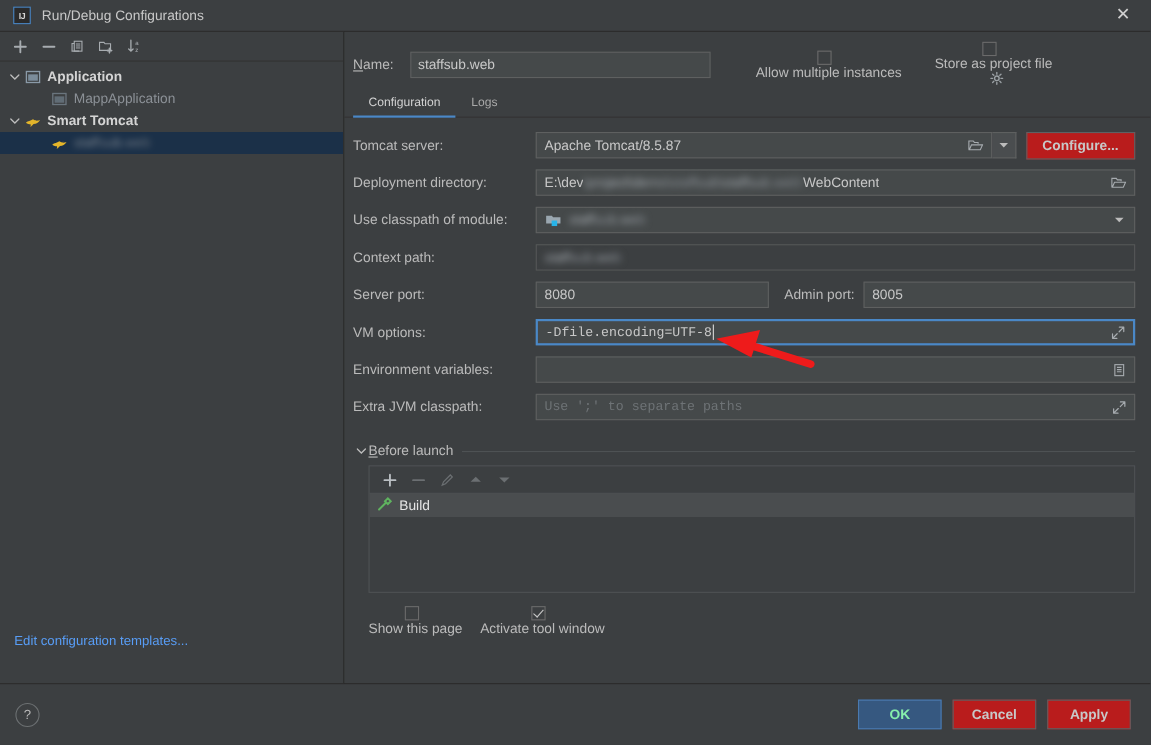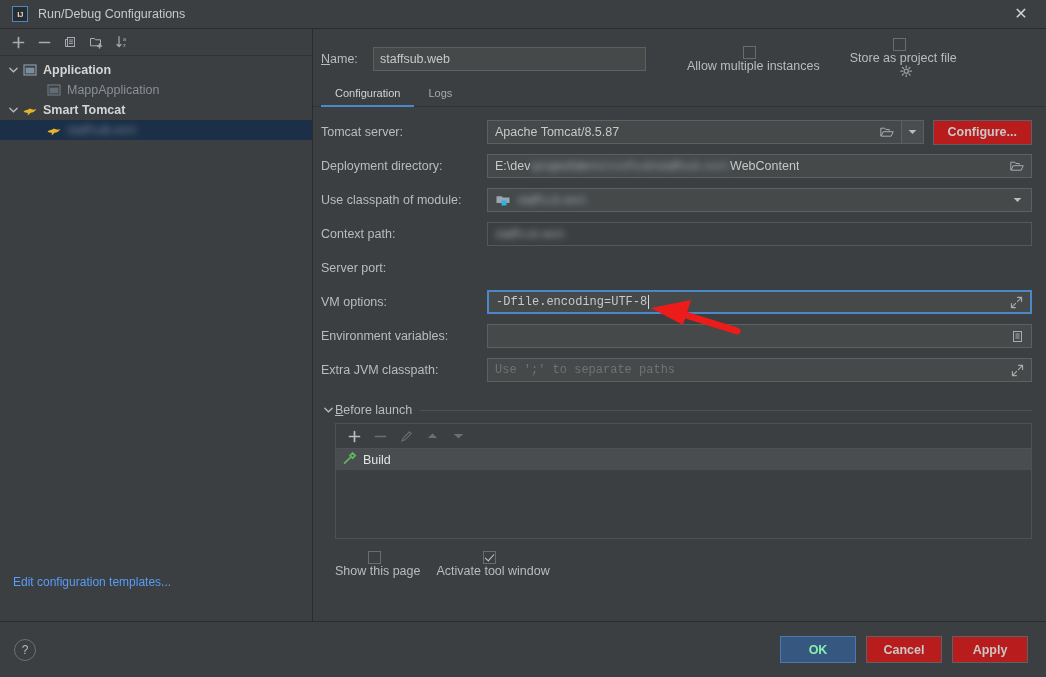--- a/index.html
+++ b/index.html
@@ -456,20 +456,29 @@
           <div class="flabel">Context path:</div>
           <div class="fctrl">
             <div class="fieldbox readonly">
               <span class="fieldval blurred">staffsub.web</span>
             </div>
           </div>
         </div>
 
         <div class="frow">
           <div class="flabel">Server port:</div>
+          <div class="fctrl">
+            <div class="fieldbox" style="flex:0 0 212px">
+              <span class="fieldval">8080</span>
+            </div>
+            <span class="split-lbl">Admin port:</span>
+            <div class="fieldbox">
+              <span class="fieldval">8005</span>
+            </div>
+          </div>
         </div>
 
         <div class="frow">
           <div class="flabel">VM options:</div>
           <div class="fctrl">
             <div class="fieldbox focused">
               <span class="fieldval mono">-Dfile.encoding=UTF-8</span>
               <span style="width:1px;height:14px;background:#d8d8d8;margin-left:1px;display:inline-block;"></span>
               <span class="field-adorn">
                 <span class="icon-btn">

